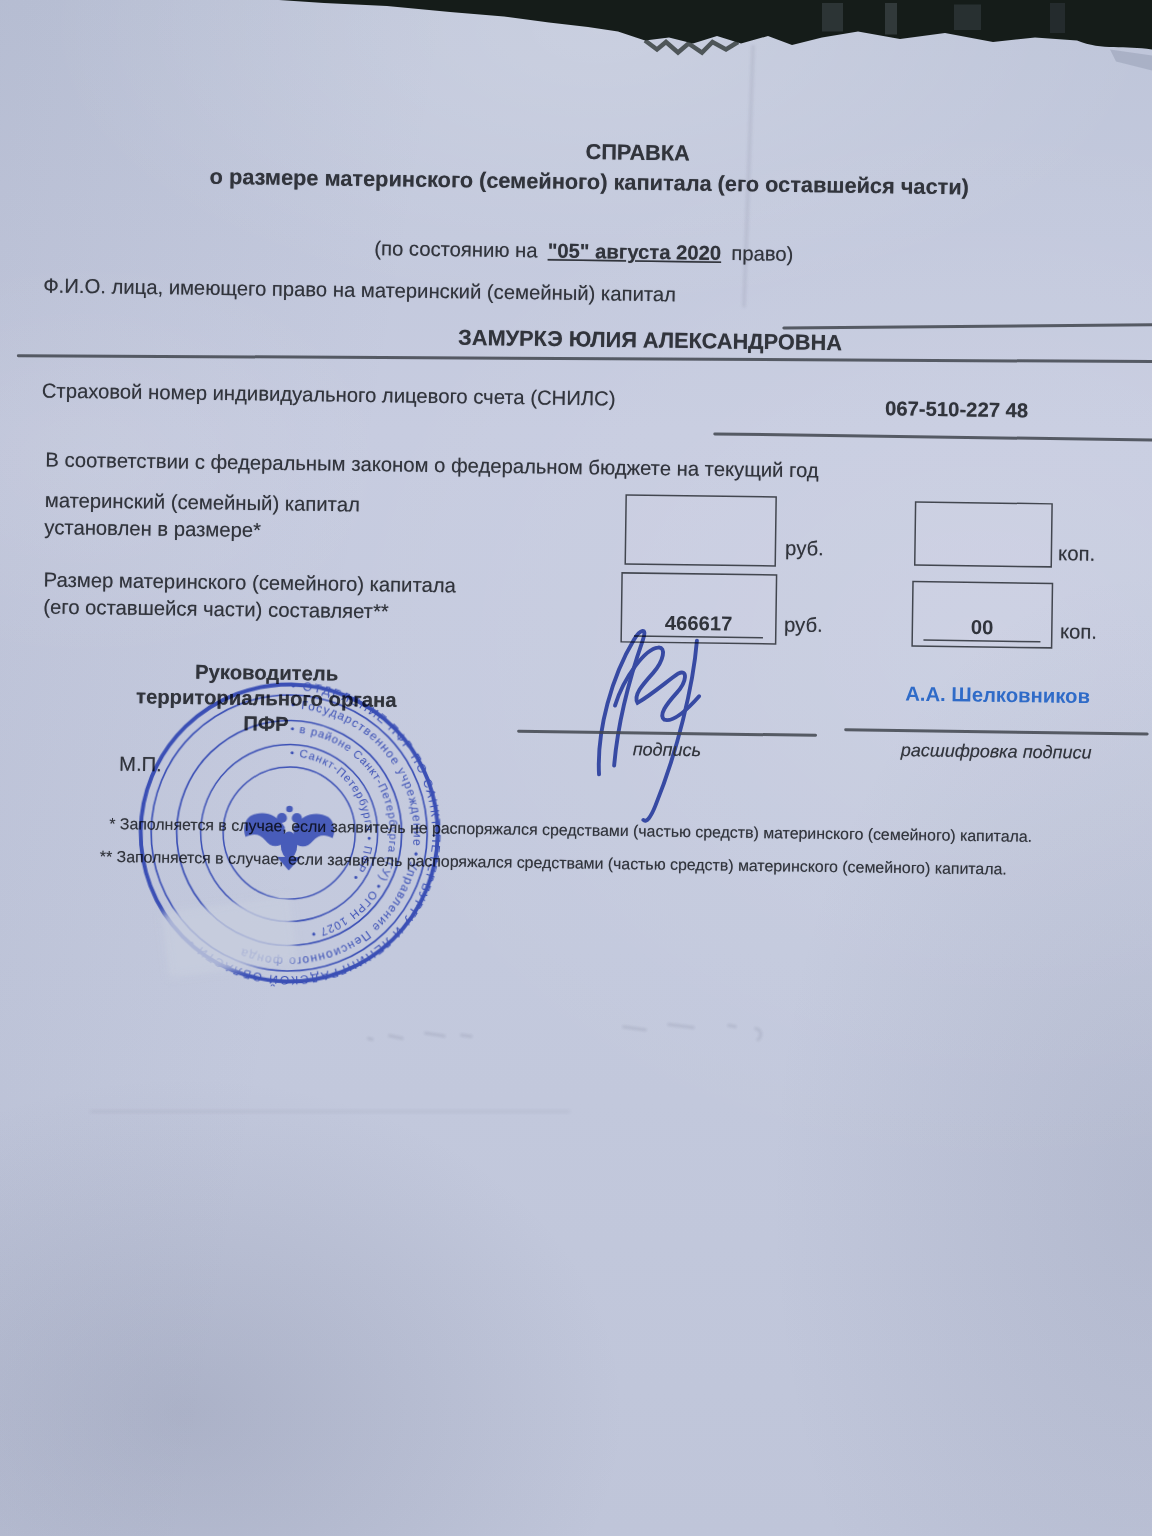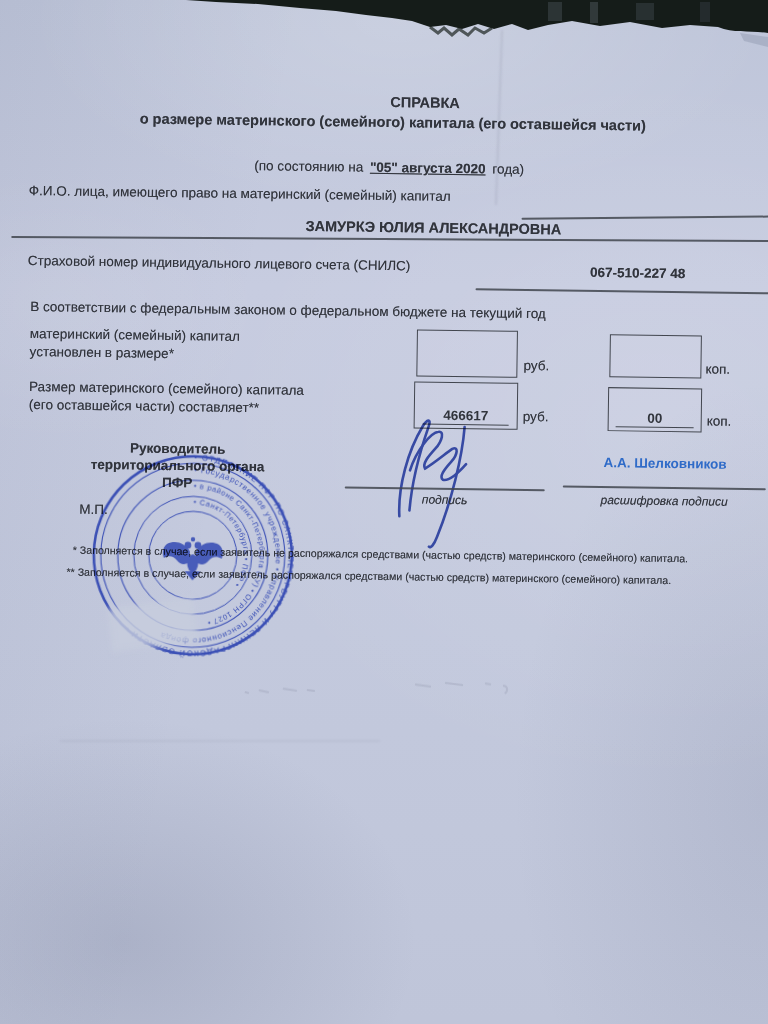--- a/index.html
+++ b/index.html
@@ -50,21 +50,21 @@
     <path d="M740,33 l28,4 0,10 -24,-6 Z" fill="#8089a0" opacity=".35"></path>
   </svg>
 
   <div id="doc">
 
     <div class="t b fs14 c" style="left:70px;top:94px;width:700px;">СПРАВКА</div>
     <div class="t b fs14 c" style="left:18px;top:114px;width:740px;">о размере материнского (семейного) капитала (его оставшейся части)</div>
     <div class="t fs13 c" style="left:15px;top:160px;width:740px;">
       <span>(по состоянию на</span>
       <span class="b" style="text-decoration:underline;padding:0 3px;">"05" августа 2020</span>
-      <span>года)</span>
+      <span>право)</span>
     </div>
 
     <div class="t fs13" style="left:25px;top:188px;">Ф.И.О. лица, имеющего право на материнский (семейный) капитал</div>
     <div class="rule" style="left:518px;top:213px;width:250px;transform:rotate(-1.3deg);"></div>
     <div class="t b fs14 c" style="left:160px;top:219px;width:540px;">ЗАМУРКЭ ЮЛИЯ АЛЕКСАНДРОВНА</div>
     <div class="rule" style="left:8px;top:238px;width:760px;transform:rotate(-.5deg);"></div>
 
     <div class="t fs13" style="left:25px;top:258px;">Страховой номер индивидуального лицевого счета (СНИЛС)</div>
     <div class="t b fs13 c" style="left:520px;top:262px;width:230px;">067-510-227 48</div>
     <div class="rule" style="left:473px;top:287px;width:294px;"></div>

